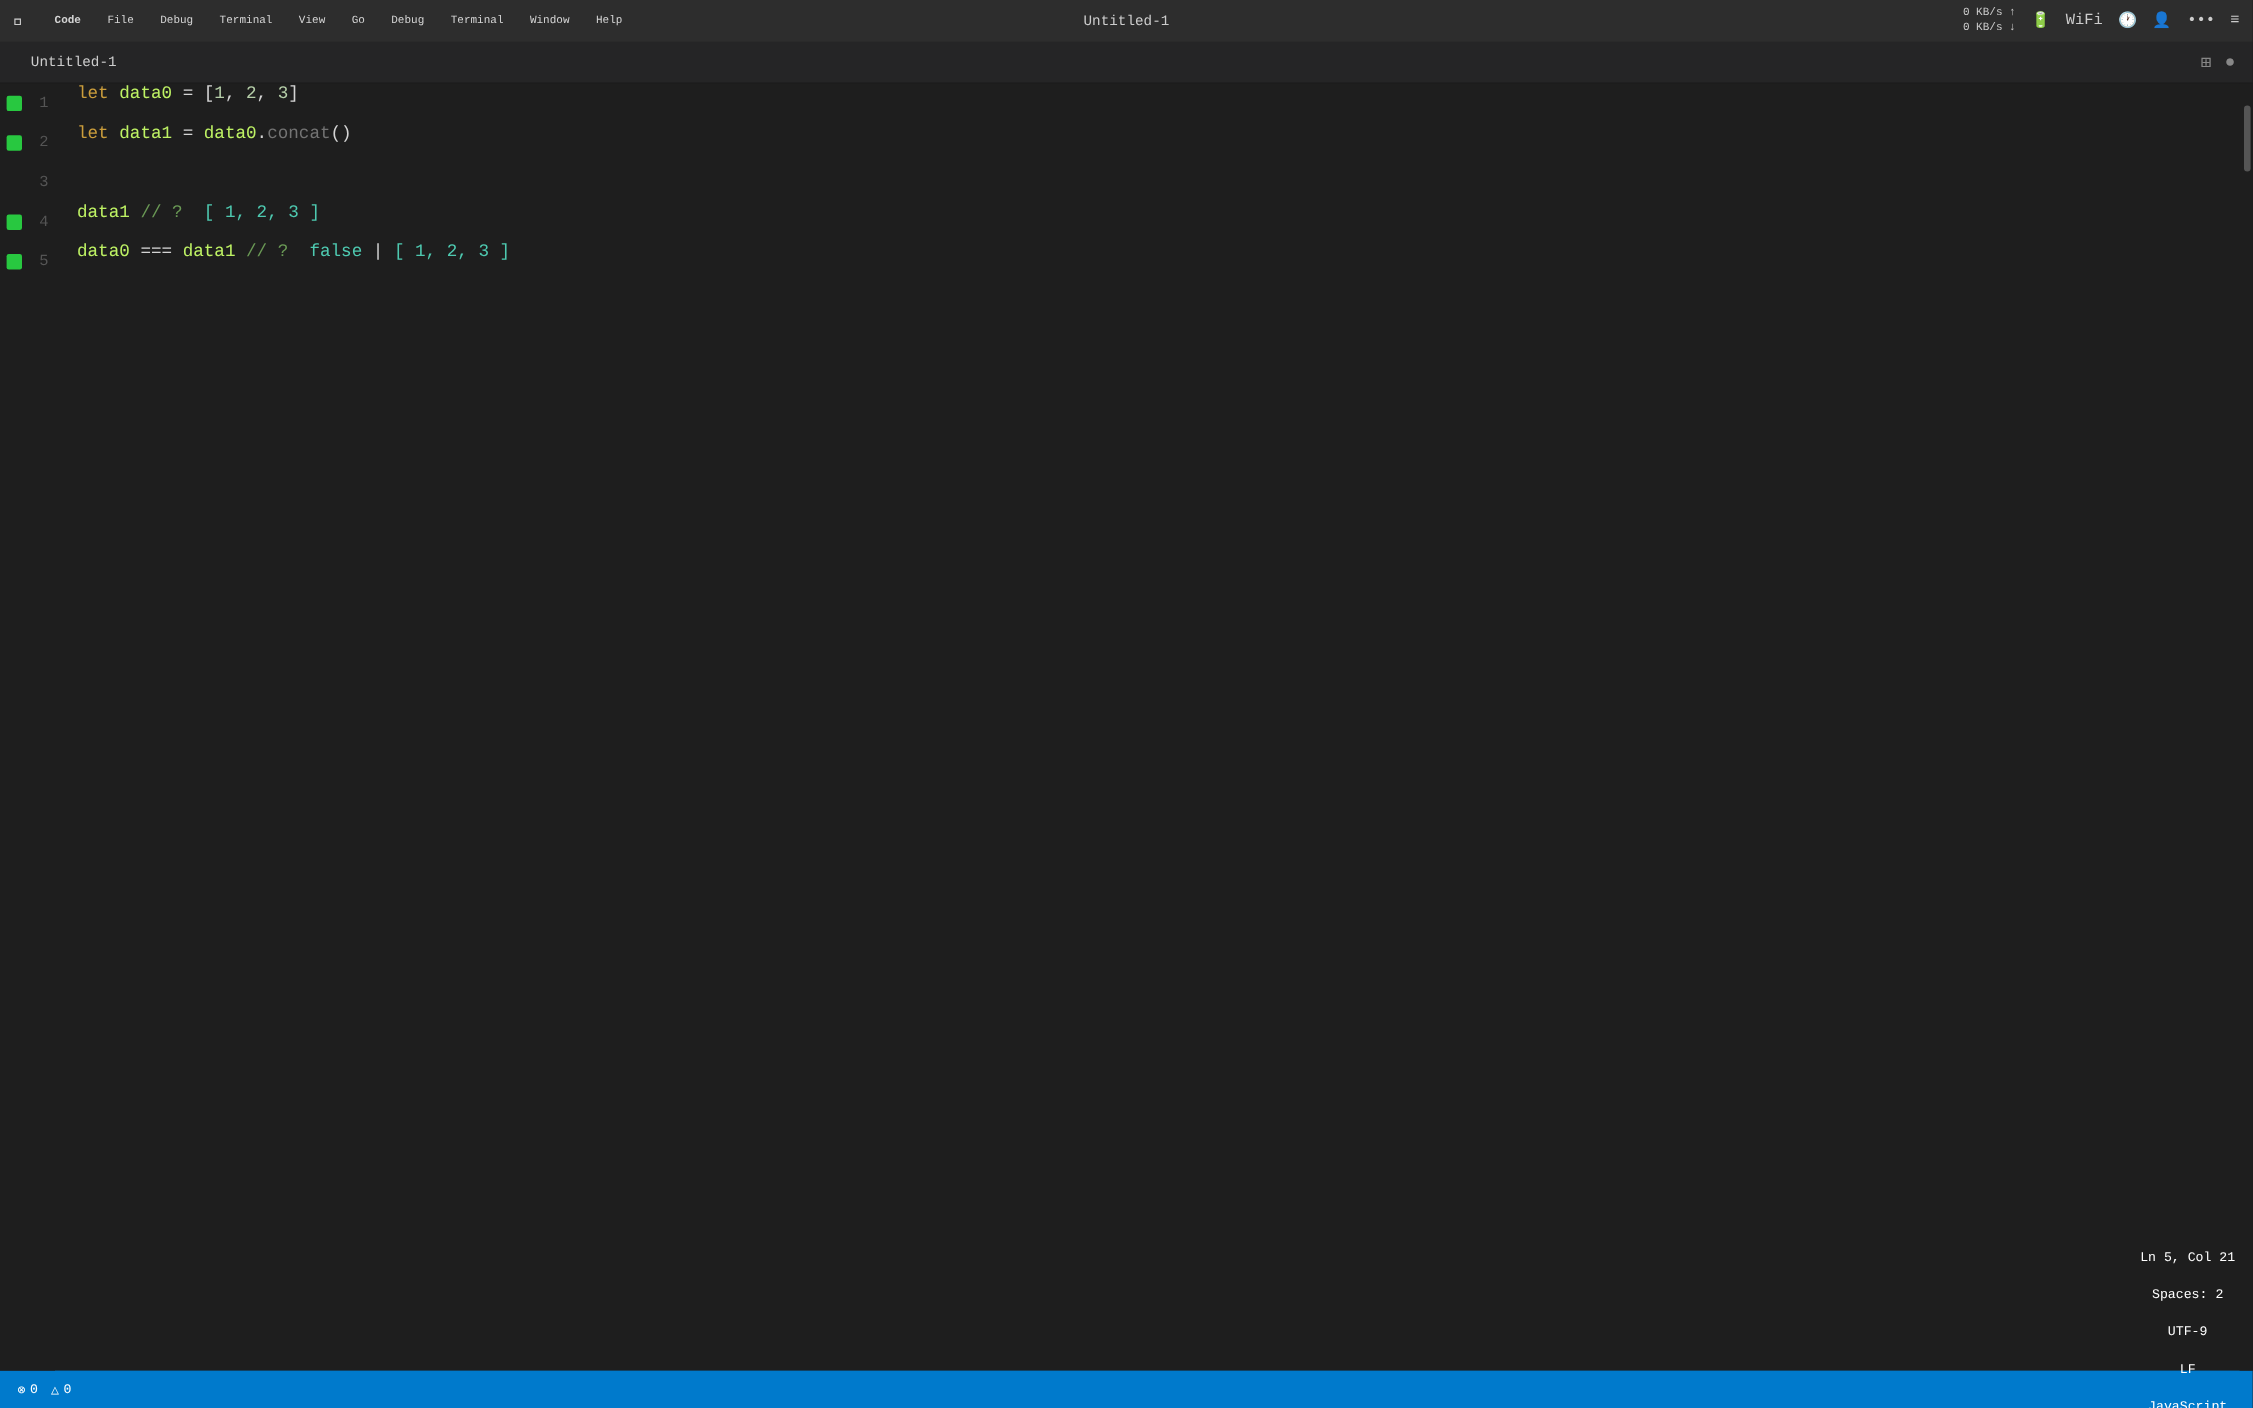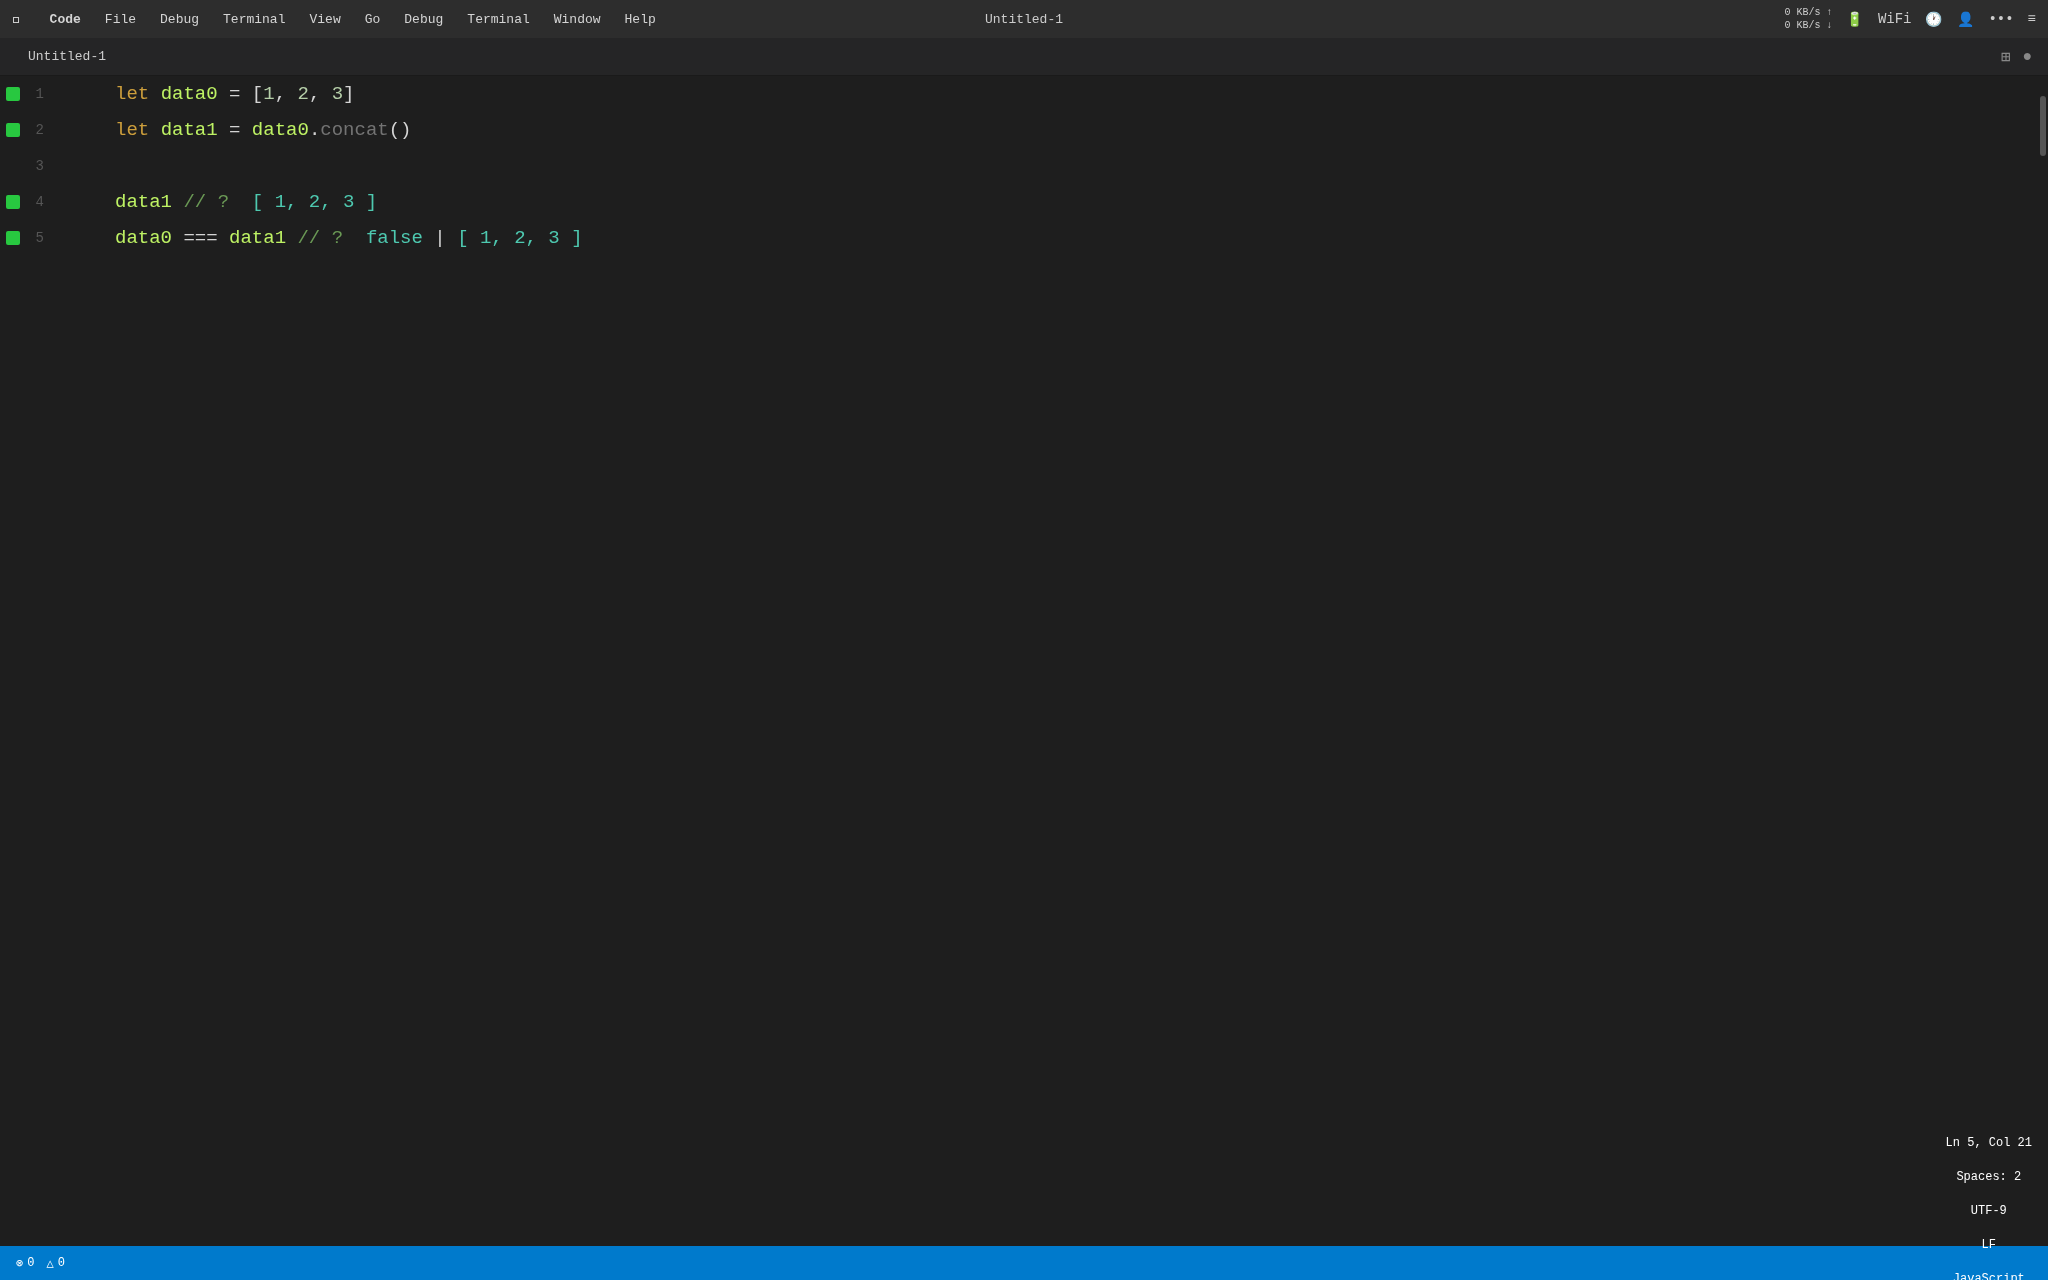--- a/index.html
+++ b/index.html
@@ -33,21 +33,21 @@
 
     .menu-items {
       display: flex;
       align-items: center;
       gap: 0;
       flex: 1;
     }
 
     .menu-item {
       padding: 4px 12px;
-      font-size: 13px;
+      font-size: 10px;
       color: #d4d4d4;
       cursor: pointer;
       border-radius: 4px;
       text-align: center;
     }
 
     .menu-item.bold {
       font-weight: 600;
     }
 
@@ -149,24 +149,22 @@
     .code-area {
       flex: 1;
       padding-left: 20px;
       padding-top: 0;
       overflow: hidden;
     }
 
     .code-line {
       height: 36px;
       display: flex;
-      align-items: center;
-      font-size: 19px;
+      font-size: 16px;
       white-space: pre;
-      margin-left: 45px;
     }
 
     
     .kw { color: #cc9e3c; font-weight: normal; } 
     .varname { color: #bef264; }
     .op { color: #d4d4d4; }
     .num { color: #b5cea8; }
     .method { color: #737373; }
     .comment { color: #6a9955; }
     .result-val { color: #4ec9b0; }

